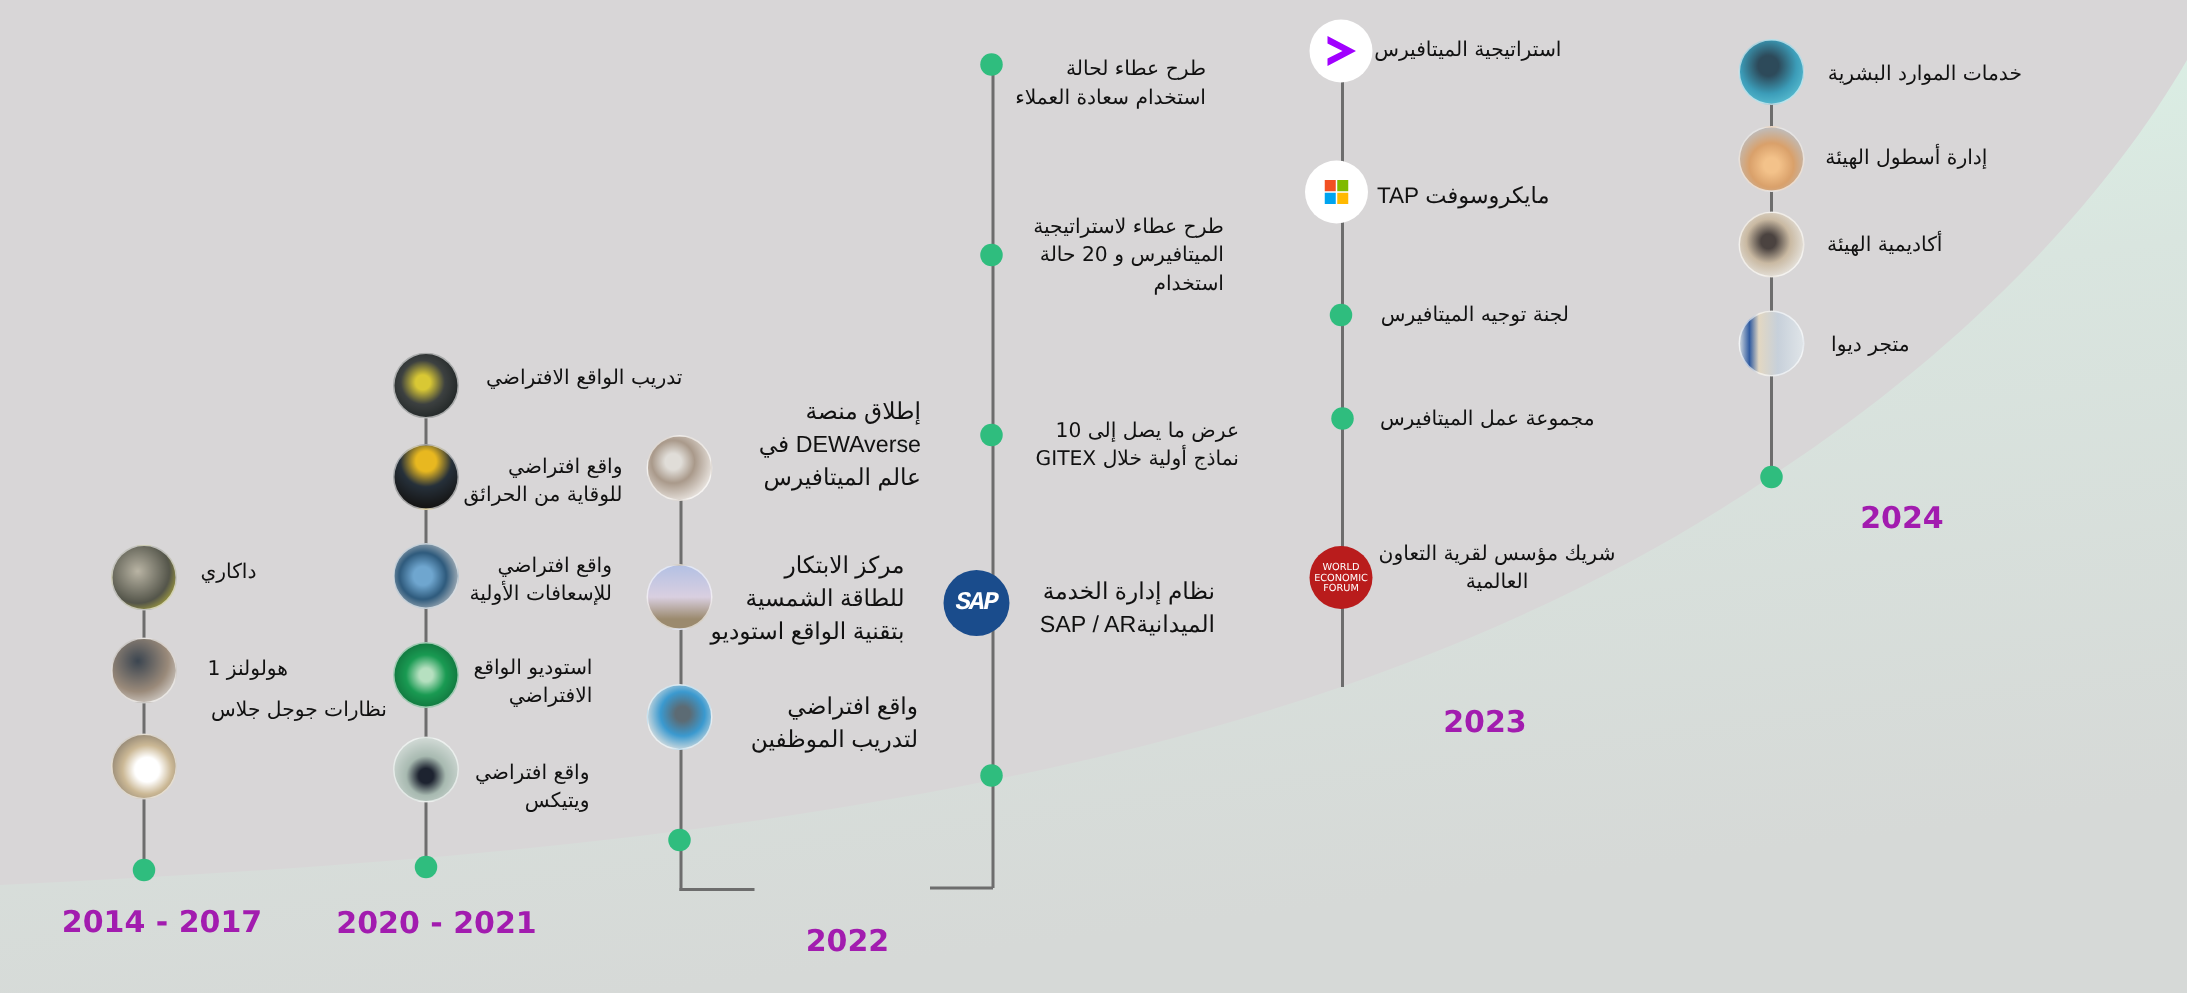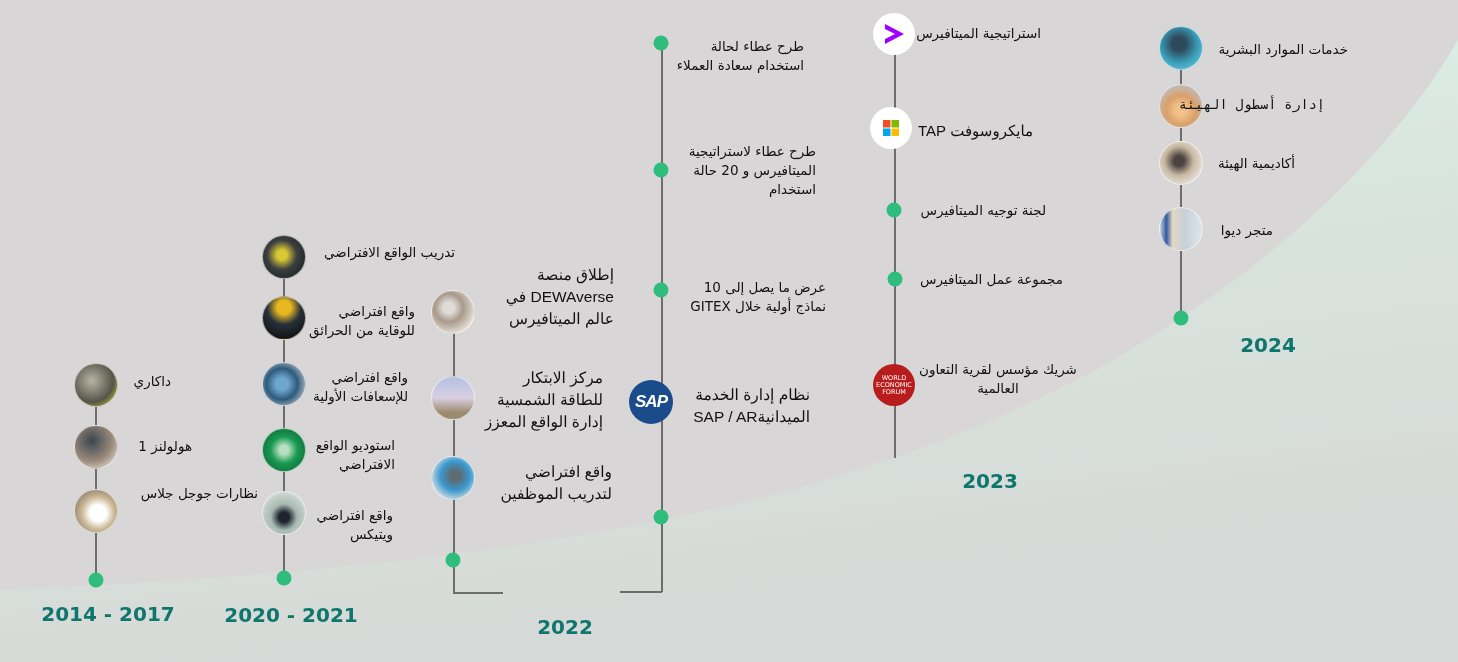--- a/index.html
+++ b/index.html
@@ -28,21 +28,21 @@
     }
     .label {
       position: absolute; direction: rtl; text-align: right;
       color: #111; font-family: "DejaVu Sans", sans-serif;
       font-size: 13.5px; line-height: 19px; white-space: nowrap;
     }
     .label.big { font-size: 15.5px; line-height: 22px; font-family: "Liberation Sans", sans-serif; }
     .label.center { text-align: center; }
     .year {
       position: absolute; font-family: "DejaVu Sans", sans-serif; font-weight: bold;
-      font-size: 20px; color: #0f766e; white-space: nowrap; transform: translateX(-50%);
+      font-size: 20px; color: #a21caf; white-space: nowrap; transform: translateX(-50%);
     }
   </style>
 </head>
 <body>
 
 <svg id="bg" viewBox="0 0 1458 662" preserveAspectRatio="none">
   <defs>
     <linearGradient id="curveGrad" x1="0" y1="0" x2="0.3" y2="1">
       <stop offset="0" stop-color="#dcfaea"></stop>
       <stop offset="0.45" stop-color="#d9e5df"></stop>
@@ -56,21 +56,21 @@
   <div class="vline" style="left:95px; top:385px; height:195px;"></div>
   <div class="dot" style="left:96px; top:580px;"></div>
 
   <div class="photo" style="left:96px; top:385px; background: radial-gradient(circle at 40% 40%, #b9b4a4, #54554a 60%, #c6c03a 90%);"></div>
   <div class="label" style="right:1287px; top:372px;">داكاري</div>
 
   <div class="photo" style="left:96px; top:447px; background: radial-gradient(circle at 40% 35%, #3b4550, #9a8a7a 55%, #d7d3cf 85%);"></div>
   <div class="label" style="right:1266px; top:437px;">هولولنز 1</div>
 
   <div class="photo" style="left:96px; top:511px; background: radial-gradient(circle at 55% 55%, #ffffff 25%, #cbb895 50%, #8c8070 80%);"></div>
-  <div class="label" style="right:1200px; top:484px;">نظارات جوجل جلاس</div>
+  <div class="label" style="right:1200px; top:464px;">نظارات جوجل جلاس</div>
 
   <div class="year" style="left:108px; top:602px;">2014 - 2017</div>
 </div>
 
 <div>
   <div class="vline" style="left:283px; top:258px; height:320px;"></div>
   <div class="dot" style="left:284px; top:578px;"></div>
 
   <div class="photo" style="left:284px; top:257px; background: radial-gradient(circle at 45% 45%, #d9c834 15%, #3c4040 45%, #1f2424 80%);"></div>
   <div class="label" style="right:1003px; top:243px;">تدريب الواقع الافتراضي</div>
@@ -112,21 +112,21 @@
   <div class="label big" style="right:844px; top:264px;">
     <div>إطلاق منصة</div>
     <div>DEWAverse  في</div>
     <div>عالم الميتافيرس</div>
   </div>
 
   <div class="photo" style="left:453px; top:398px; background: linear-gradient(180deg, #b3c0e3 0%, #d9cfe0 50%, #9b8a6e 85%);"></div>
   <div class="label big" style="right:855px; top:367px;">
     <div>مركز الابتكار</div>
     <div>للطاقة الشمسية</div>
-    <div>إدارة الواقع المعزز</div>
+    <div>بتقنية الواقع استوديو</div>
   </div>
 
   <div class="photo" style="left:453px; top:478px; background: radial-gradient(circle at 55% 45%, #5c6b74 15%, #3a99cf 45%, #e6e4e0 80%);"></div>
   <div class="label big" style="right:846px; top:461px;">
     <div>واقع افتراضي</div>
     <div>لتدريب الموظفين</div>
   </div>
 
   <div class="vline" style="left:661px; top:43px; height:549px;"></div>
   <div class="hline" style="left:620px; top:591px; width:42px;"></div>
@@ -144,21 +144,21 @@
     <div>استخدام</div>
   </div>
 
   <div class="dot" style="left:661px; top:290px;"></div>
   <div class="label" style="right:632px; top:278px;">
     <div>عرض ما يصل إلى 10</div>
     <div>نماذج أولية خلال GITEX</div>
   </div>
 
   <div class="logo" style="left:651px; top:402px; background:#1a4c8c;">
-    <span style="color:#fff; font-weight:bold; font-size:17px; font-family:Liberation Sans, sans-serif; letter-spacing:-1px; font-style:italic;">SAP</span>
+    <span style="color:#fff; font-weight:bold; font-size:17px; font-family:Liberation Mono, monospace; letter-spacing:-1px; font-style:italic;">SAP</span>
   </div>
   <div class="label big" style="right:648px; top:384px;">
     <div>نظام إدارة الخدمة</div>
     <div>الميدانيةSAP / AR</div>
   </div>
 
   <div class="dot" style="left:661px; top:517px;"></div>
 
   <div class="year" style="left:565px; top:576px;margin-top:39px;">2022</div>
 </div>
@@ -205,21 +205,21 @@
 </div>
 
 <div>
   <div class="vline" style="left:1180px; top:48px; height:270px;"></div>
   <div class="dot" style="left:1181px; top:318px;"></div>
 
   <div class="photo" style="left:1181px; top:48px; background: radial-gradient(circle at 45% 40%, #2d4a5a 20%, #3b9cb8 55%, #5fc3d6 85%);"></div>
   <div class="label" style="right:110px; top:40px;text-align:center;">خدمات الموارد البشرية</div>
 
   <div class="photo" style="left:1181px; top:106px; background: radial-gradient(circle at 50% 60%, #f3c28a 15%, #d9a06a 45%, #b8c3cf 85%);"></div>
-  <div class="label" style="right:133px; top:96px;font-family:Liberation Mono, monospace;">إدارة أسطول الهيئة</div>
+  <div class="label" style="right:133px; top:96px;">إدارة أسطول الهيئة</div>
 
   <div class="photo" style="left:1181px; top:163px; background: radial-gradient(circle at 45% 45%, #4b4340 15%, #c9b9a2 45%, #e9e7e3 80%);"></div>
   <div class="label" style="right:163px; top:154px;text-align:center;">أكاديمية الهيئة</div>
 
   <div class="photo" style="left:1181px; top:229px; background: linear-gradient(90deg, #c8d2dc 0%, #2f5aa0 15%, #e2d7c2 30%, #c7d0da 60%, #dfe4e8 100%);"></div>
   <div class="label" style="right:185px; top:221px;">متجر ديوا</div>
 
   <div class="year" style="left:1268px; top:333px;">2024</div>
 </div>
 

